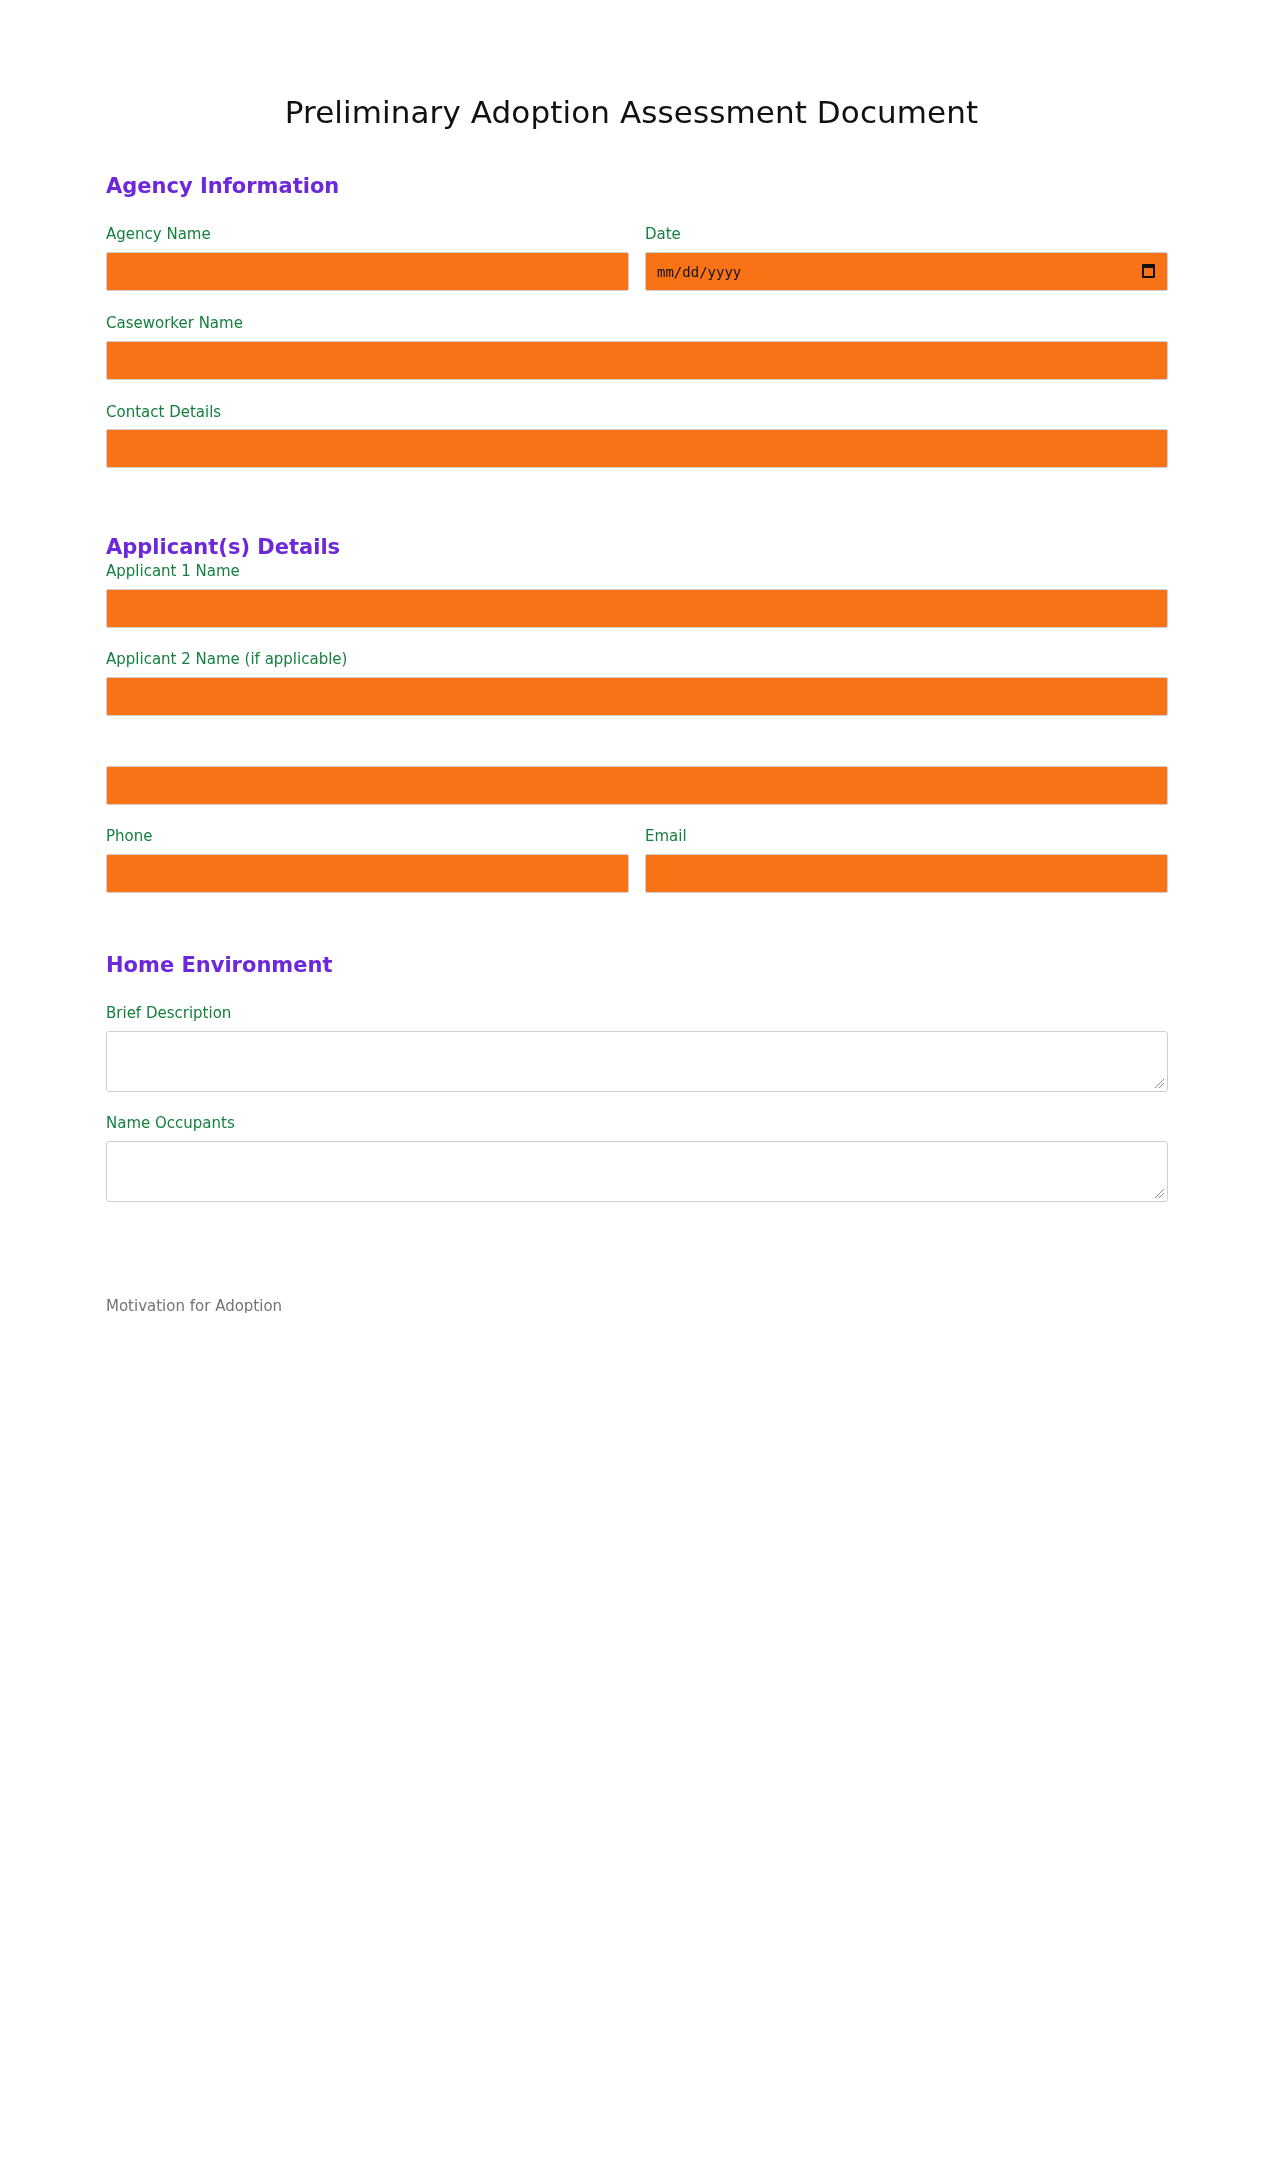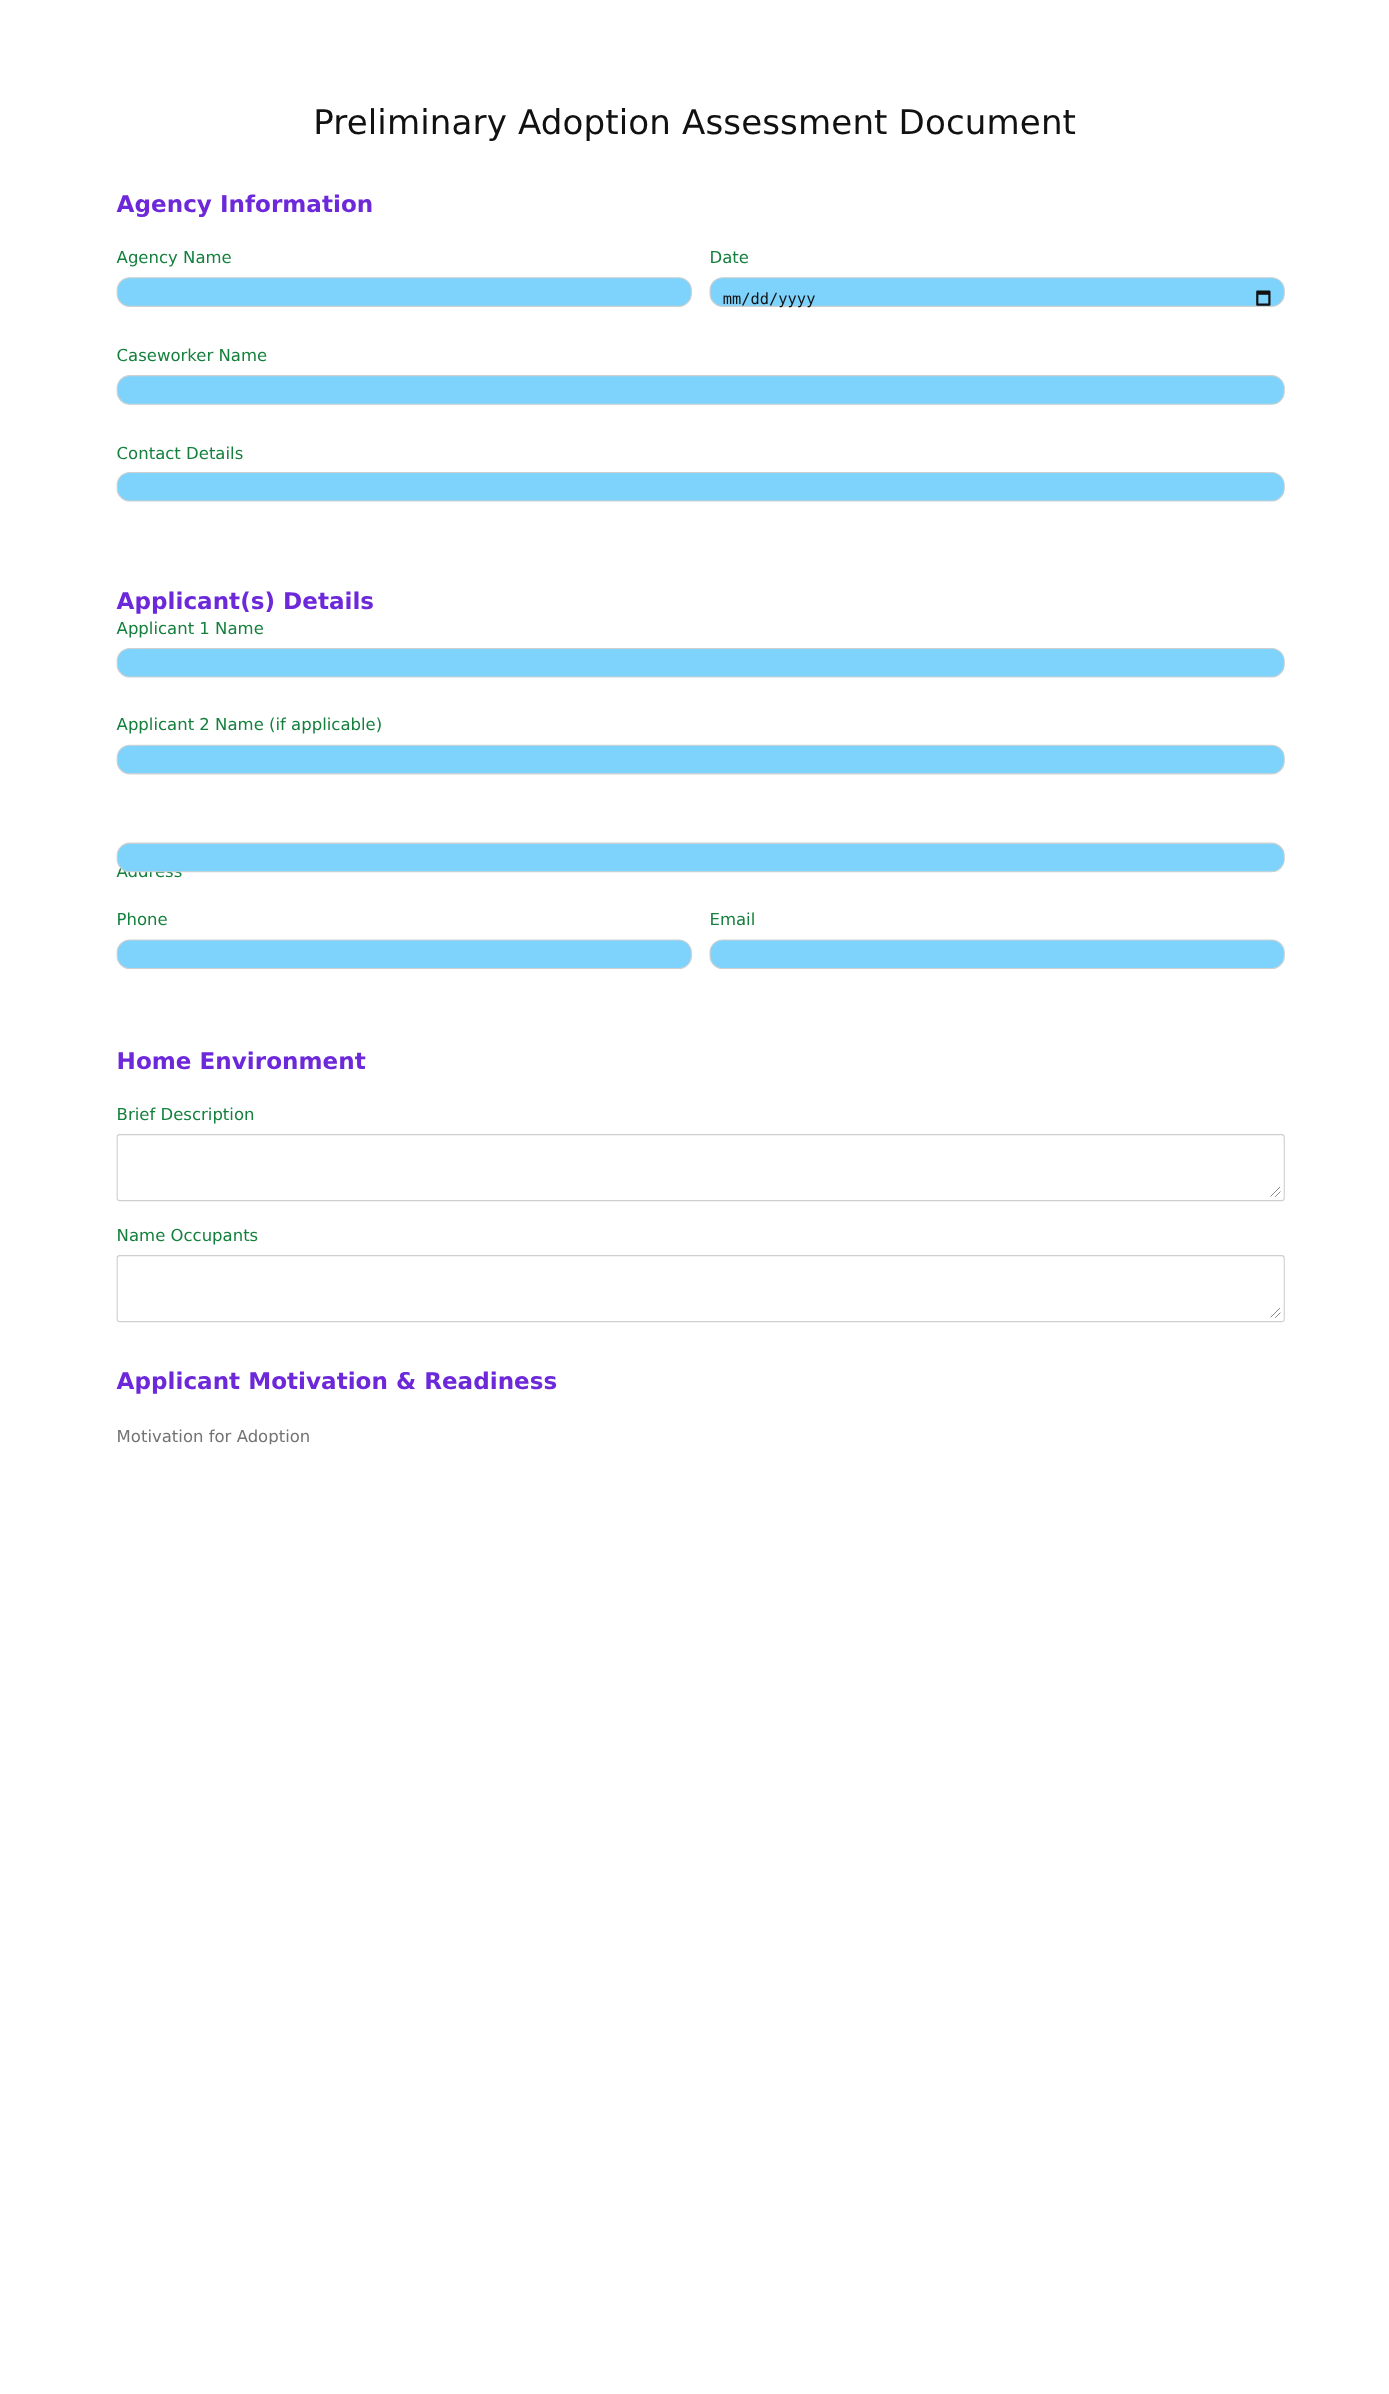--- a/index.html
+++ b/index.html
@@ -43,24 +43,24 @@
       color: #6d28d9;
     }
     .label {
       position: absolute;
       font-size: 15px;
       line-height: 20px;
       color: #15803d;
     }
     .field {
       position: absolute;
-      height: 27px;
+      height: 39px;
       border: 1.5px solid #cfcfcf;
-      border-radius: 12px;
-      background: #7dd3fc;
+      border-radius: 2px;
+      background: #f97316;
       padding: 0 10px;
       font-family: "DejaVu Sans Mono", "Liberation Mono", monospace;
       font-size: 14px;
       color: #111;
       outline: none;
     }
     .area {
       position: absolute;
       height: 61px;
       border: 1.5px solid #cfcfcf;
@@ -152,17 +152,16 @@
   <div class="label" style="left:106px; top:1003px;">Brief Description</div>
   <div class="area" style="left:106px; top:1031px; width:1062px;">
     <span class="grip"></span>
   </div>
 
   <div class="label" style="left:106px; top:1113px;">Name Occupants</div>
   <div class="area" style="left:106px; top:1141px; width:1062px;">
     <span class="grip"></span>
   </div>
 
-  <h2 class="section-title" style="top:1242px;">Applicant Motivation &amp; Readiness</h2>
 
   <div class="cut-label">Motivation for Adoption</div>
 
 </div>
 
 </body></html>

